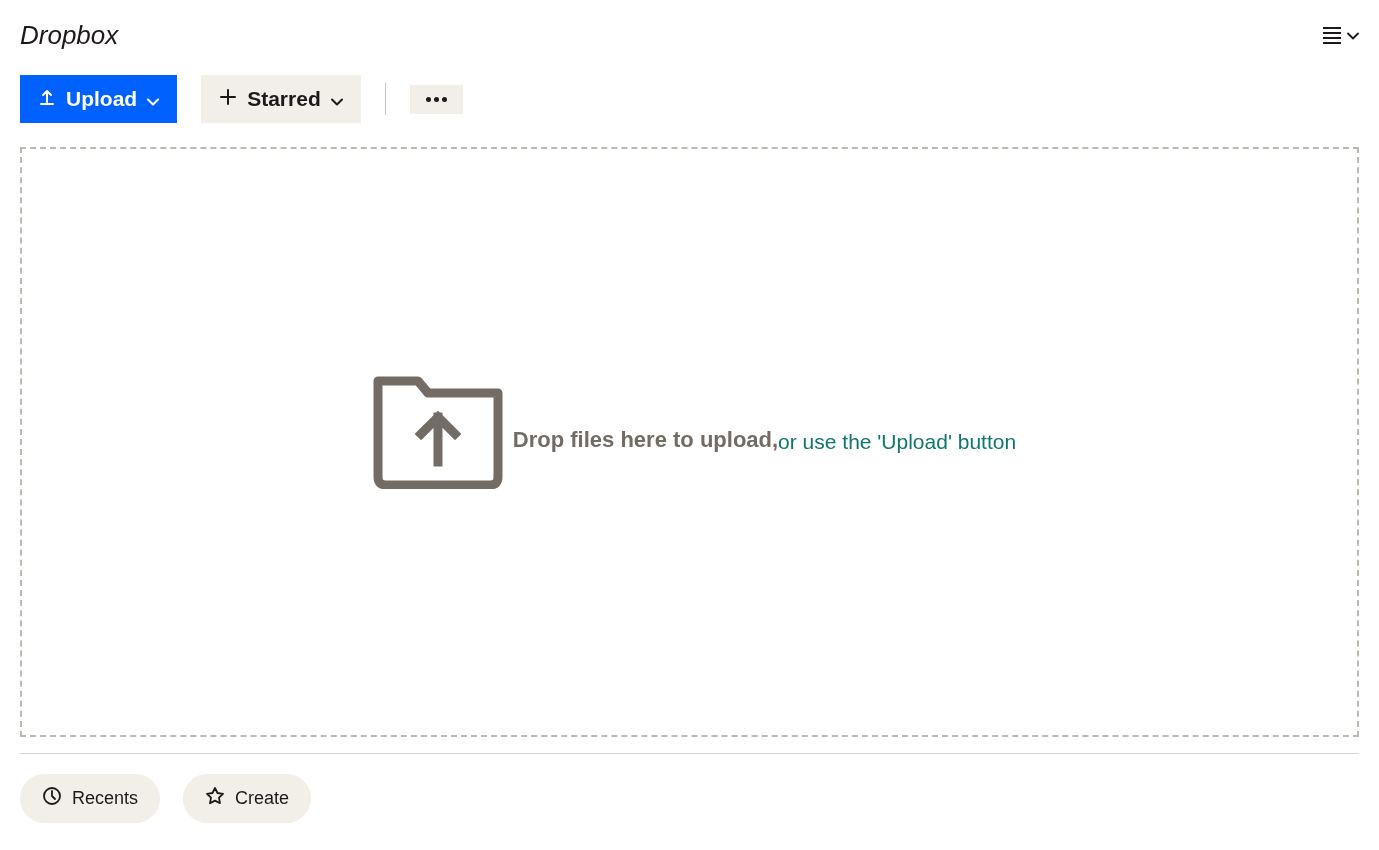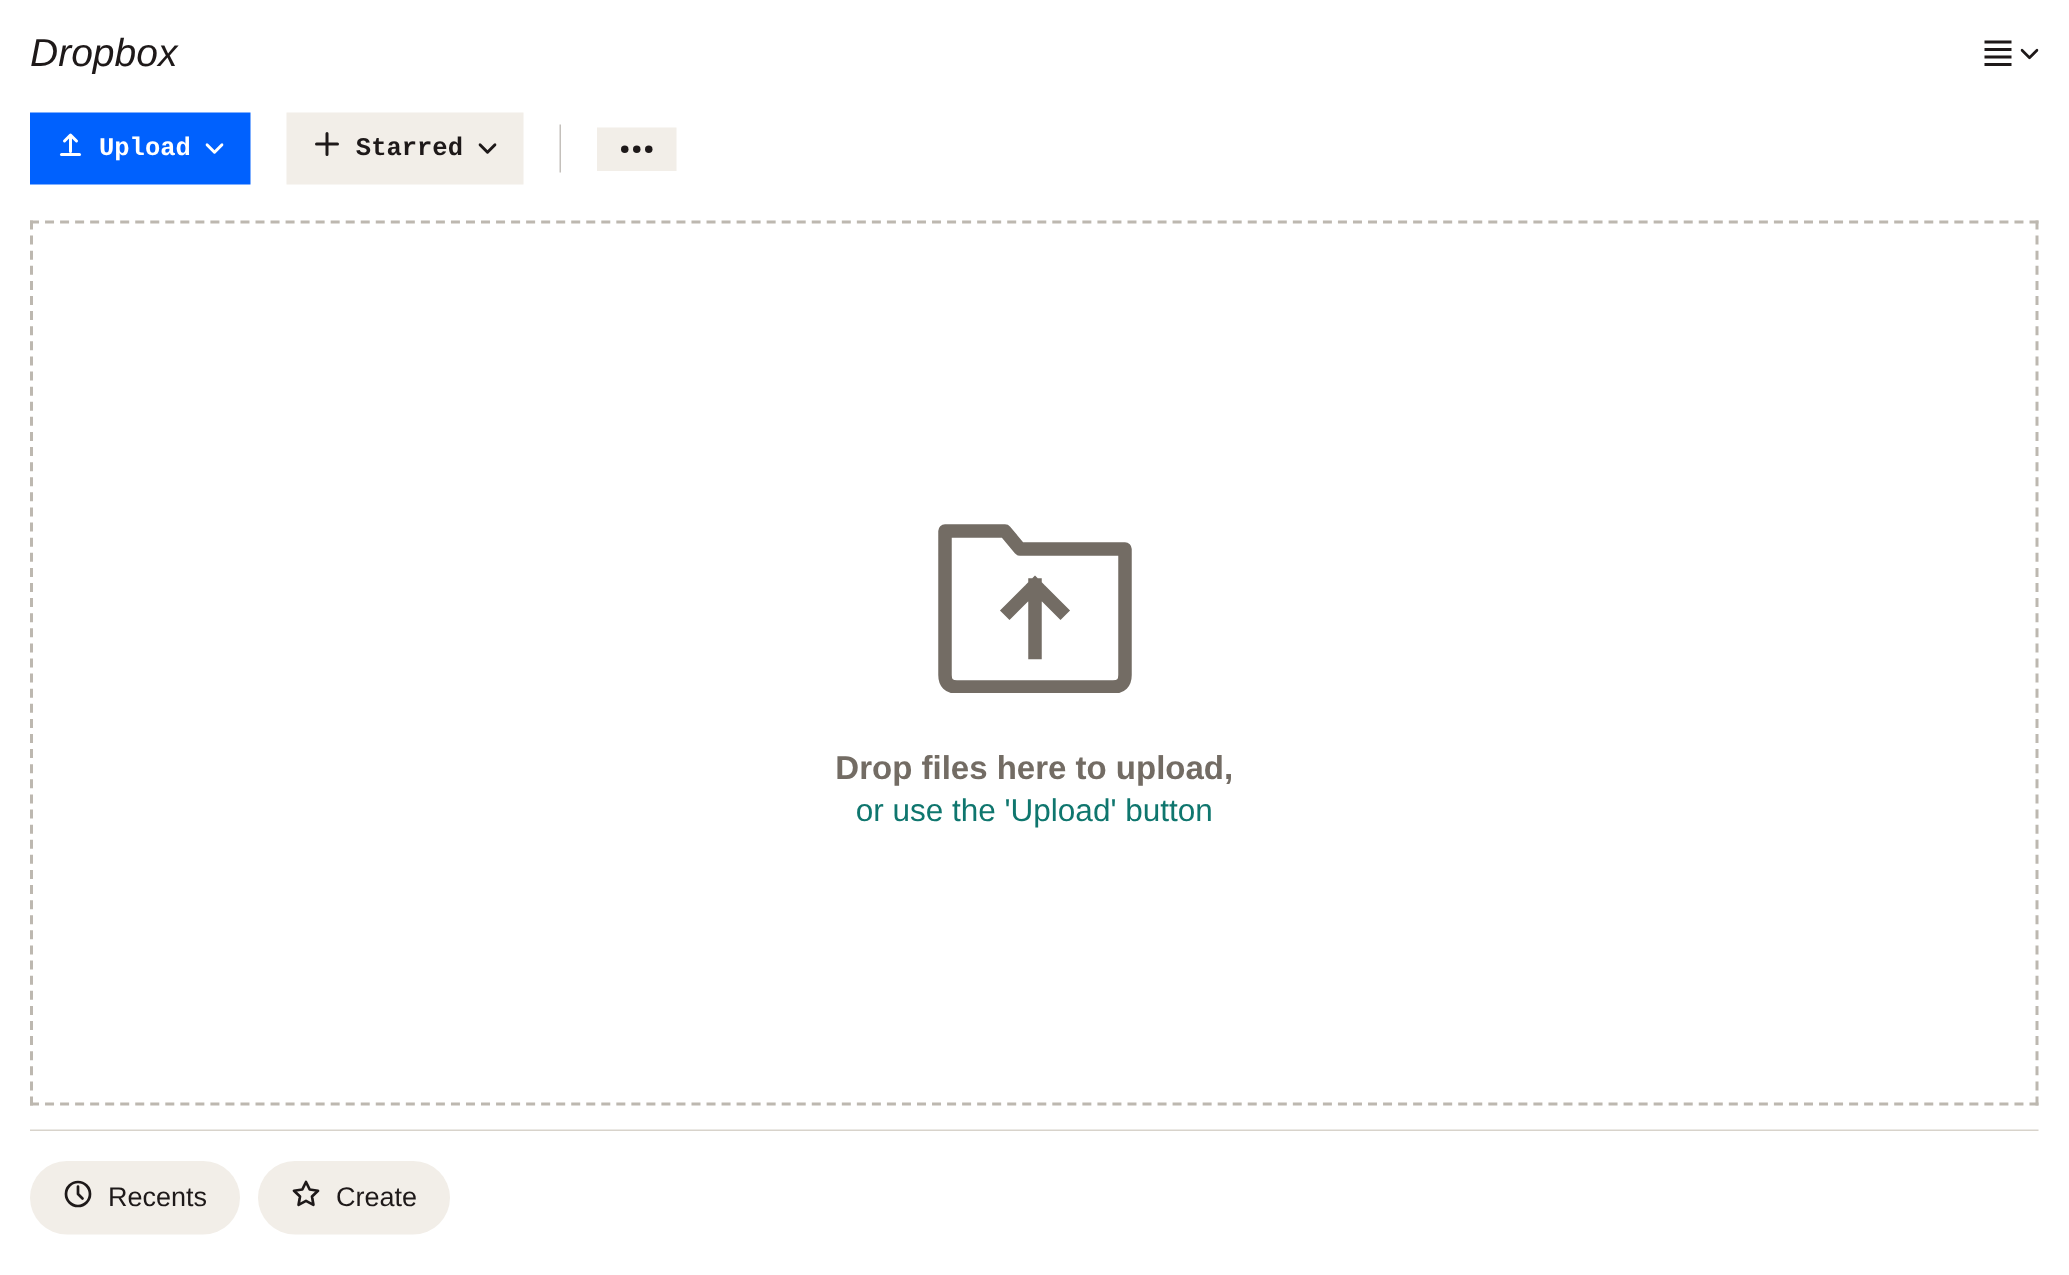--- a/index.html
+++ b/index.html
@@ -55,25 +55,25 @@
       display: flex;
       align-items: center;
       gap: 24px;
       margin-bottom: 24px;
     }
     .btn {
       display: inline-flex;
       align-items: center;
       gap: 10px;
       padding: 12px 18px;
-      font-size: 17px;
+      font-size: 21px;
       font-weight: 600;
       border: none;
       cursor: pointer;
-      font-family: Liberation Mono, monospace;
+      font-family: Liberation Sans, sans-serif;
     }
     .btn-primary {
       background: #0061fe;
       color: #fff;
     }
     .btn-secondary {
       background: #f2eee8;
       color: #1e1919;
     }
     .btn-icon-only {
@@ -82,21 +82,20 @@
     }
     .divider {
       width: 1px;
       height: 32px;
       background: #c4c0bb;
     }
     .dropzone {
       border: 2px dashed #bdb8b0;
       height: 590px;
       display: flex;
-      flex-direction: column;
       align-items: center;
       justify-content: center;
       margin-bottom: 16px;
     }
     .dropzone-icon {
       margin-bottom: 32px;
     }
     .dropzone-text-primary {
       font-size: 22px;
       font-weight: 600;
@@ -108,21 +107,21 @@
       font-weight: 400;
       color: #0f766e;
     }
     .bottom-divider {
       height: 1px;
       background: #d8d3cb;
       margin-bottom: 20px;
     }
     .chips {
       display: flex;
-      gap: 12px;
+      gap: 23px;
     }
     .chip {
       display: inline-flex;
       align-items: center;
       gap: 10px;
       padding: 12px 22px;
       background: #f2eee8;
       border-radius: 999px;
       font-size: 18px;
       font-weight: 400;

